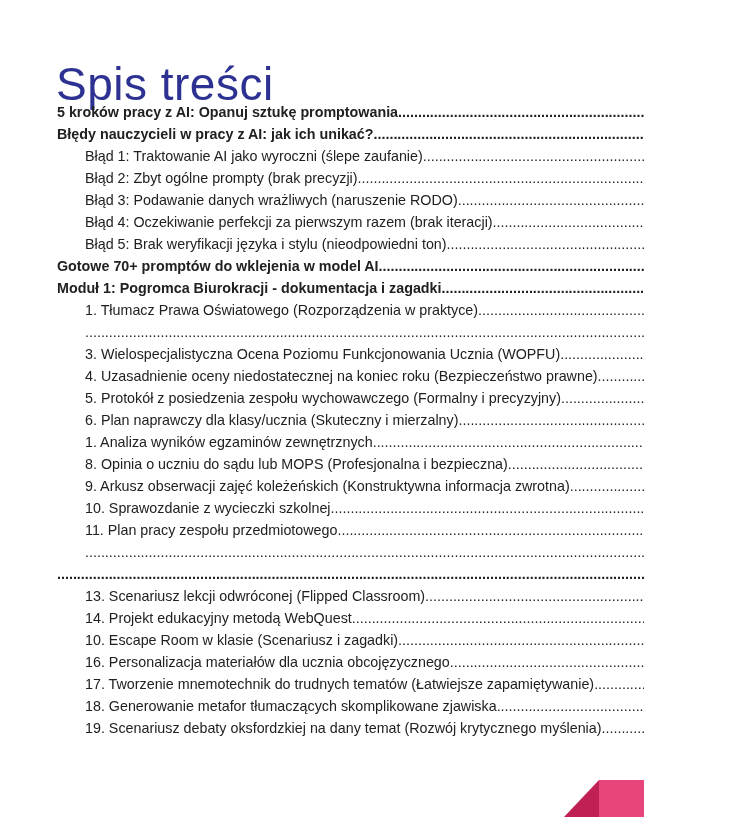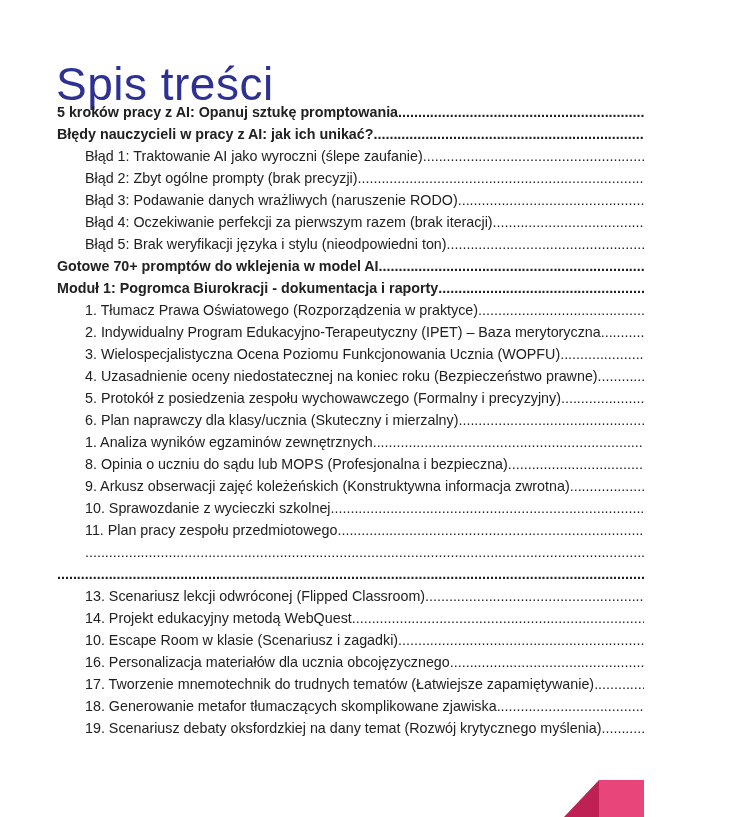--- a/index.html
+++ b/index.html
@@ -118,33 +118,32 @@
       <span class="page-num">14</span>
     </div>
 
     <div class="toc-row top">
       <span class="label">Gotowe 70+ promptów do wklejenia w model AI</span>
       <span class="dots"></span>
       <span class="page-num">2</span>
     </div>
 
     <div class="toc-row top">
-      <span class="label">Moduł 1: Pogromca Biurokracji - dokumentacja i raporty</span>
+      <span class="label">Moduł 1: Pogromca Biurokracji - dokumentacja i zagadki</span>
       <span class="dots"></span>
       <span class="page-num">16</span>
     </div>
 
     <div class="toc-row sub">
       <span class="label">1. Tłumacz Prawa Oświatowego (Rozporządzenia w praktyce)</span>
       <span class="dots"></span>
       <span class="page-num">17</span>
     </div>
 
     <div class="toc-row sub">
-      <span class="label">2. Indywidualny Program Edukacyjno-Terapeutyczny (IPET) – Baza merytoryczna</span>
       <span class="dots"></span>
       <span class="page-num">18</span>
     </div>
 
     <div class="toc-row sub">
       <span class="label">3. Wielospecjalistyczna Ocena Poziomu Funkcjonowania Ucznia (WOPFU)</span>
       <span class="dots"></span>
       <span class="page-num">20</span>
     </div>
 

